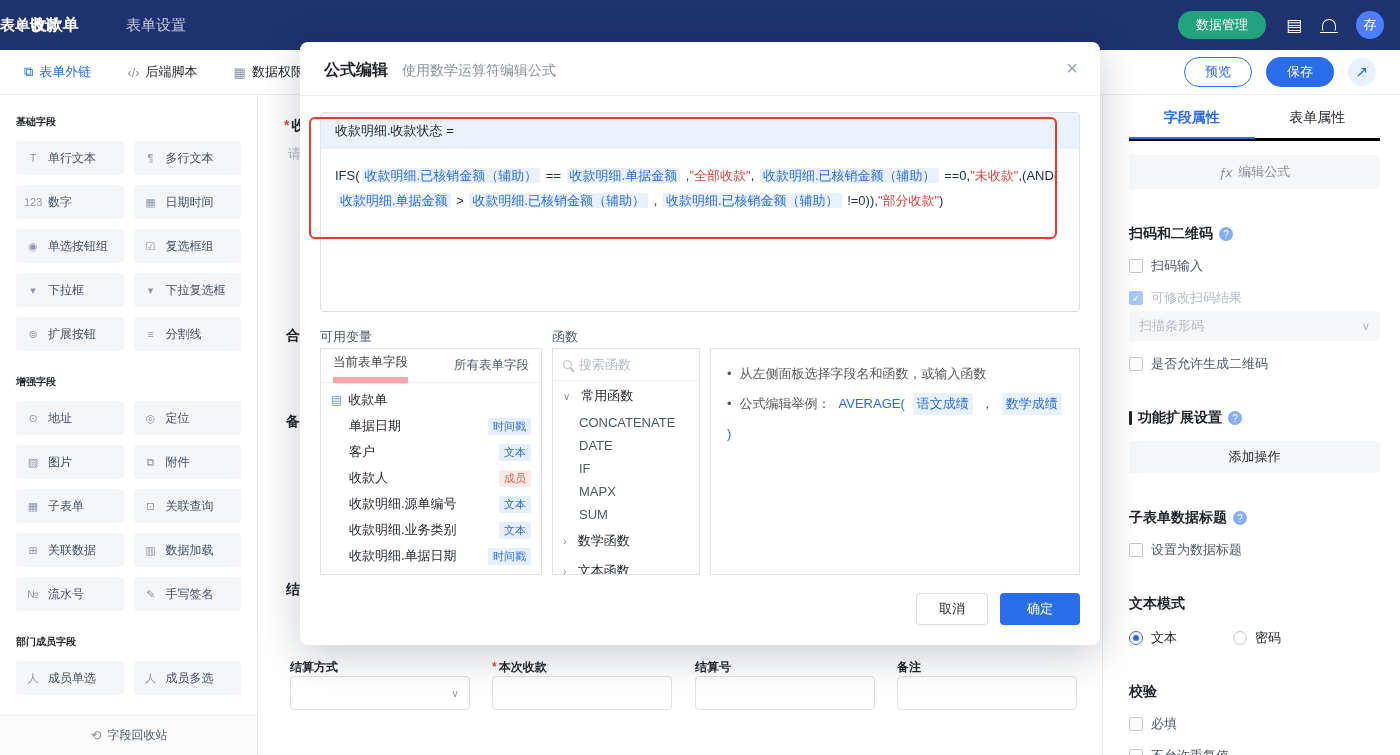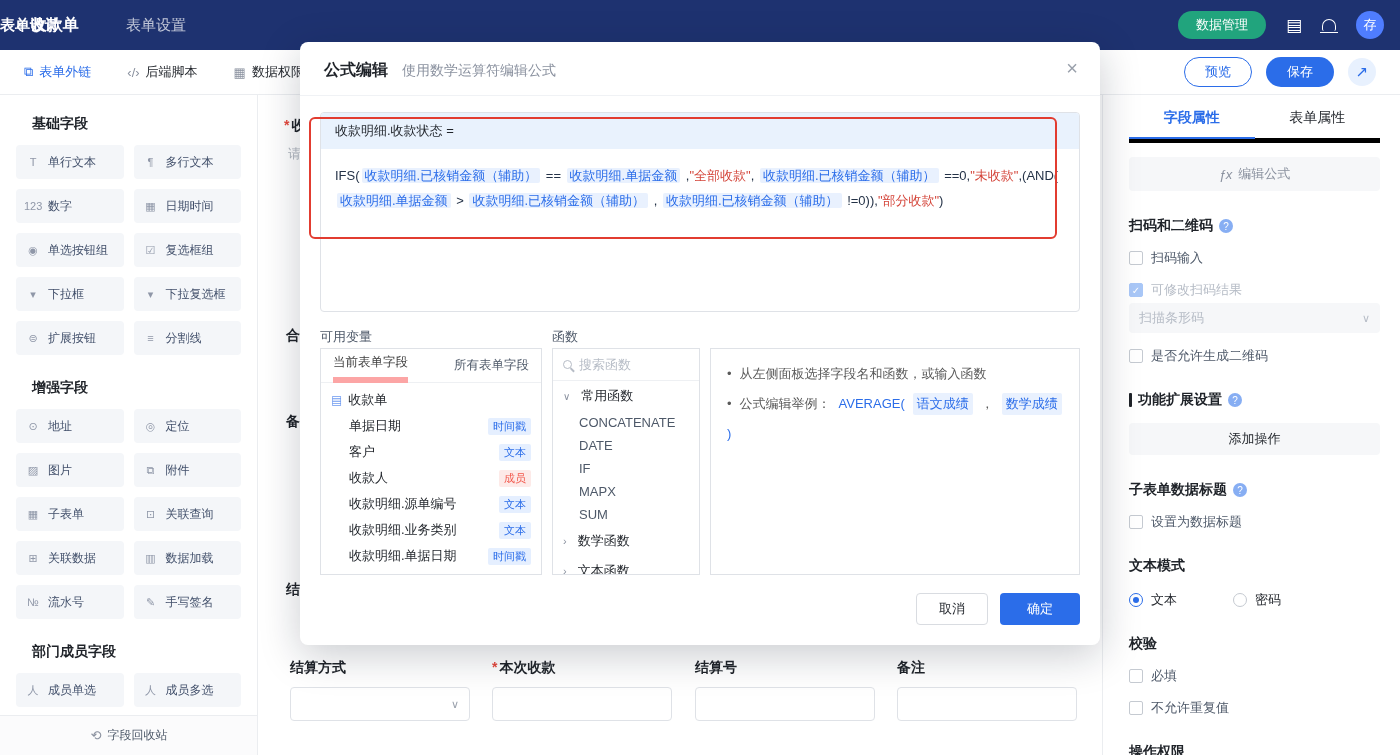--- a/index.html
+++ b/index.html
@@ -25,47 +25,47 @@
 .tool-item{display:flex;align-items:center;gap:6px;margin-right:36px;font-size:13px;color:#1f2329;cursor:pointer}
 .tool-item .tico{font-size:13px;color:#8a919f}
 .tool-item.blue,.tool-item.blue .tico{color:#2b6de9}
 .toolbar-right{margin-left:auto;display:flex;align-items:center;gap:14px}
 .btn-outline{min-width:68px;height:30px;border:1px solid #2b6de9;border-radius:15px;color:#2b6de9;background:#fff;display:flex;align-items:center;justify-content:center;font-size:13px;cursor:pointer;padding:0 16px}
 .btn-solid{min-width:68px;height:30px;border-radius:15px;color:#fff;background:#2b6de9;display:flex;align-items:center;justify-content:center;font-size:13px;cursor:pointer;padding:0 16px}
 .share{width:28px;height:28px;border-radius:50%;background:#e8f1fe;color:#2b6de9;display:flex;align-items:center;justify-content:center;font-size:15px;cursor:pointer}
 
 
 .sidebar{position:absolute;top:95px;left:0;bottom:0;width:258px;background:#fff;border-right:1px solid #ebedf0;padding:20px 16px 50px;overflow:hidden;z-index:1}
-.sec-title{font-size:14px;font-weight:bold;color:#1f2329;margin:0 16px 12px}
+.sec-title{font-size:10px;font-weight:bold;color:#1f2329;margin:0 0 12px}
 .sec-title.mt{margin-top:24px}
 .fgrid{display:grid;grid-template-columns:1fr 1fr;gap:10px}
 .fbtn{height:34px;background:#f4f6f9;border-radius:4px;display:flex;align-items:center;padding:0 8px;gap:6px;font-size:12px;color:#42506b;cursor:pointer;overflow:hidden;white-space:nowrap}
 .fic{width:18px;text-align:center;color:#8f97a8;font-size:11px;flex:none}
 .recycle{position:absolute;left:0;bottom:0;width:258px;height:40px;border-top:1px solid #ebedf0;background:#fbfbfc;display:flex;align-items:center;justify-content:center;gap:6px;font-size:12px;color:#4e5969;cursor:pointer}
 .recycle .tico{font-size:13px;color:#8a919f}
 
 
 .canvas{position:absolute;left:258px;top:95px;bottom:0;width:844px;background:#fff;z-index:0}
 .clip{position:absolute;font-size:14px;font-weight:bold;color:#1f2329;white-space:nowrap}
 .clip .req{color:#e5483d;margin-right:2px}
 .clip.muted{font-weight:normal;color:#b0b6bf;font-size:13px}
 .cfield{position:absolute;width:180px}
-.cfield .flabel{font-size:14px;font-weight:bold;color:#1f2329;margin-bottom:10px;white-space:nowrap}
+.cfield .flabel{font-size:12px;font-weight:bold;color:#1f2329;white-space:nowrap}
 .cfield .flabel .req{color:#e5483d;margin-right:2px}
 .cinput{height:34px;border:1px solid #dfe2e7;border-radius:4px;background:#fff;display:flex;align-items:center;justify-content:flex-end;padding:0 10px;color:#b6bcc6;cursor:text}
 .cinput .chev{font-size:11px;color:#9aa1ac}
 
 
 .props{position:absolute;top:95px;right:0;bottom:0;width:298px;background:#fff;border-left:1px solid #ebedf0;padding:14px 20px 0 26px;overflow:hidden;z-index:1}
-.ptabs{display:flex;border-bottom:5px solid #000000}
+.ptabs{display:flex;border-bottom:3px solid #000000}
 .ptab{flex:1;text-align:center;font-size:14px;color:#1f2329;padding-bottom:10px;cursor:pointer}
 .ptab.active{color:#2b6de9;font-weight:bold;border-bottom:2px solid #2b6de9;margin-bottom:-1px}
 .fxbtn{margin-top:14px;height:34px;background:#f6f7f9;border-radius:4px;display:flex;align-items:center;justify-content:center;gap:6px;color:#8a919f;font-size:13px;cursor:pointer}
 .fxico{font-style:italic;font-size:13px}
-.psec{margin-top:26px;display:flex;align-items:center;gap:6px;font-size:14px;font-weight:bold;color:#1f2329}
+.psec{margin-top:36px;display:flex;align-items:center;gap:6px;font-size:14px;font-weight:bold;color:#1f2329}
 .bar{width:3px;height:14px;background:#1f2329;border-radius:1px;display:inline-block}
 .qmark{width:14px;height:14px;border-radius:50%;background:#87aef3;color:#fff;font-size:10px;font-weight:normal;display:inline-flex;align-items:center;justify-content:center;flex:none}
 .qmark::after{content:"?"}
 .cbrow{margin-top:14px;display:flex;align-items:center;gap:8px;font-size:13px;color:#4e5969;cursor:pointer}
 .cbrow.disabled{color:#b6bcc6}
 .cb{width:14px;height:14px;border:1px solid #c5cad1;border-radius:2px;background:#fff;flex:none;display:flex;align-items:center;justify-content:center}
 .cb.checked-dis{background:#a9c7f7;border-color:#a9c7f7;color:#fff;font-size:10px}
 .cb.checked-dis::after{content:"✓"}
 .psel{margin-top:4px;height:30px;background:#f6f7f9;border-radius:4px;display:flex;align-items:center;justify-content:space-between;padding:0 10px;color:#b6bcc6;font-size:13px;cursor:pointer}
 .psel .chev{font-size:11px;color:#b6bcc6}

